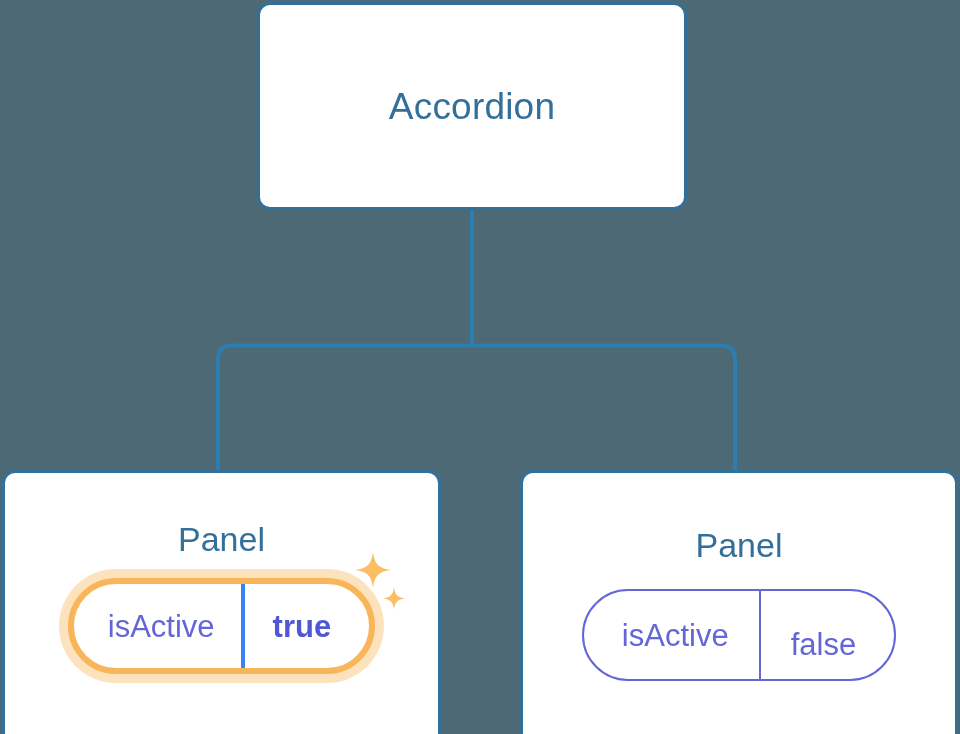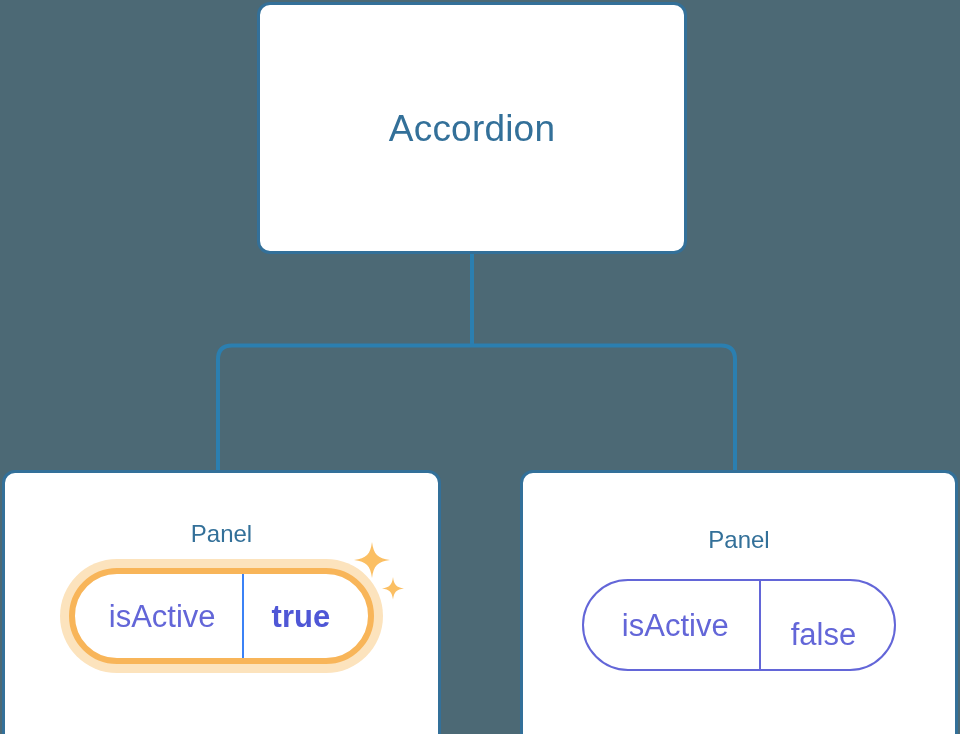--- a/index.html
+++ b/index.html
@@ -34,21 +34,21 @@
     position: absolute;
     background: #ffffff;
     border: 3px solid #337099;
     border-radius: 13px;
     box-sizing: border-box;
   }
   .node-root {
     left: 257px;
     top: 2px;
     width: 430px;
-    height: 252px;
+    height: 208px;
     display: flex;
     align-items: center;
     justify-content: center;
   }
   .node-title-root {
     font-size: 37px;
     color: #337099;
     letter-spacing: 0.2px;
     line-height: 1;
   }
@@ -57,21 +57,21 @@
     top: 470px;
     height: 280px;          
     display: flex;
     flex-direction: column;
     align-items: center;
   }
   .node-panel-left  { left: 2px;   width: 439px; }
   .node-panel-right { left: 520px; width: 438px; }
 
   .node-title-panel {
-    font-size: 24px;
+    font-size: 34px;
     color: #337099;
     line-height: 1;
   }
   .node-panel-left  .node-title-panel { margin-top: 49px; }
   .node-panel-right .node-title-panel { margin-top: 55px; }
 
   
   .pill-wrap {
     position: relative;
     display: flex;
@@ -114,21 +114,21 @@
   .pill.highlighted {
     position: relative;
     z-index: 1;
     border: 6px solid #f8b559;
     height: 96px;
   }
   .pill.highlighted .pill-key { color: #6366d8; padding: 0 26px 0 34px; }
   .pill.highlighted .pill-val {
     color: #4f57d6;
     font-weight: bold;
-    border-left: 2px solid #3b82f6;
+    border-left: 4px solid #3b82f6;
     padding: 0 38px 0 28px;
   }
 
   
   .sparkles {
     position: absolute;
     right: -38px;
     top: -28px;
     width: 62px;
     height: 70px;

